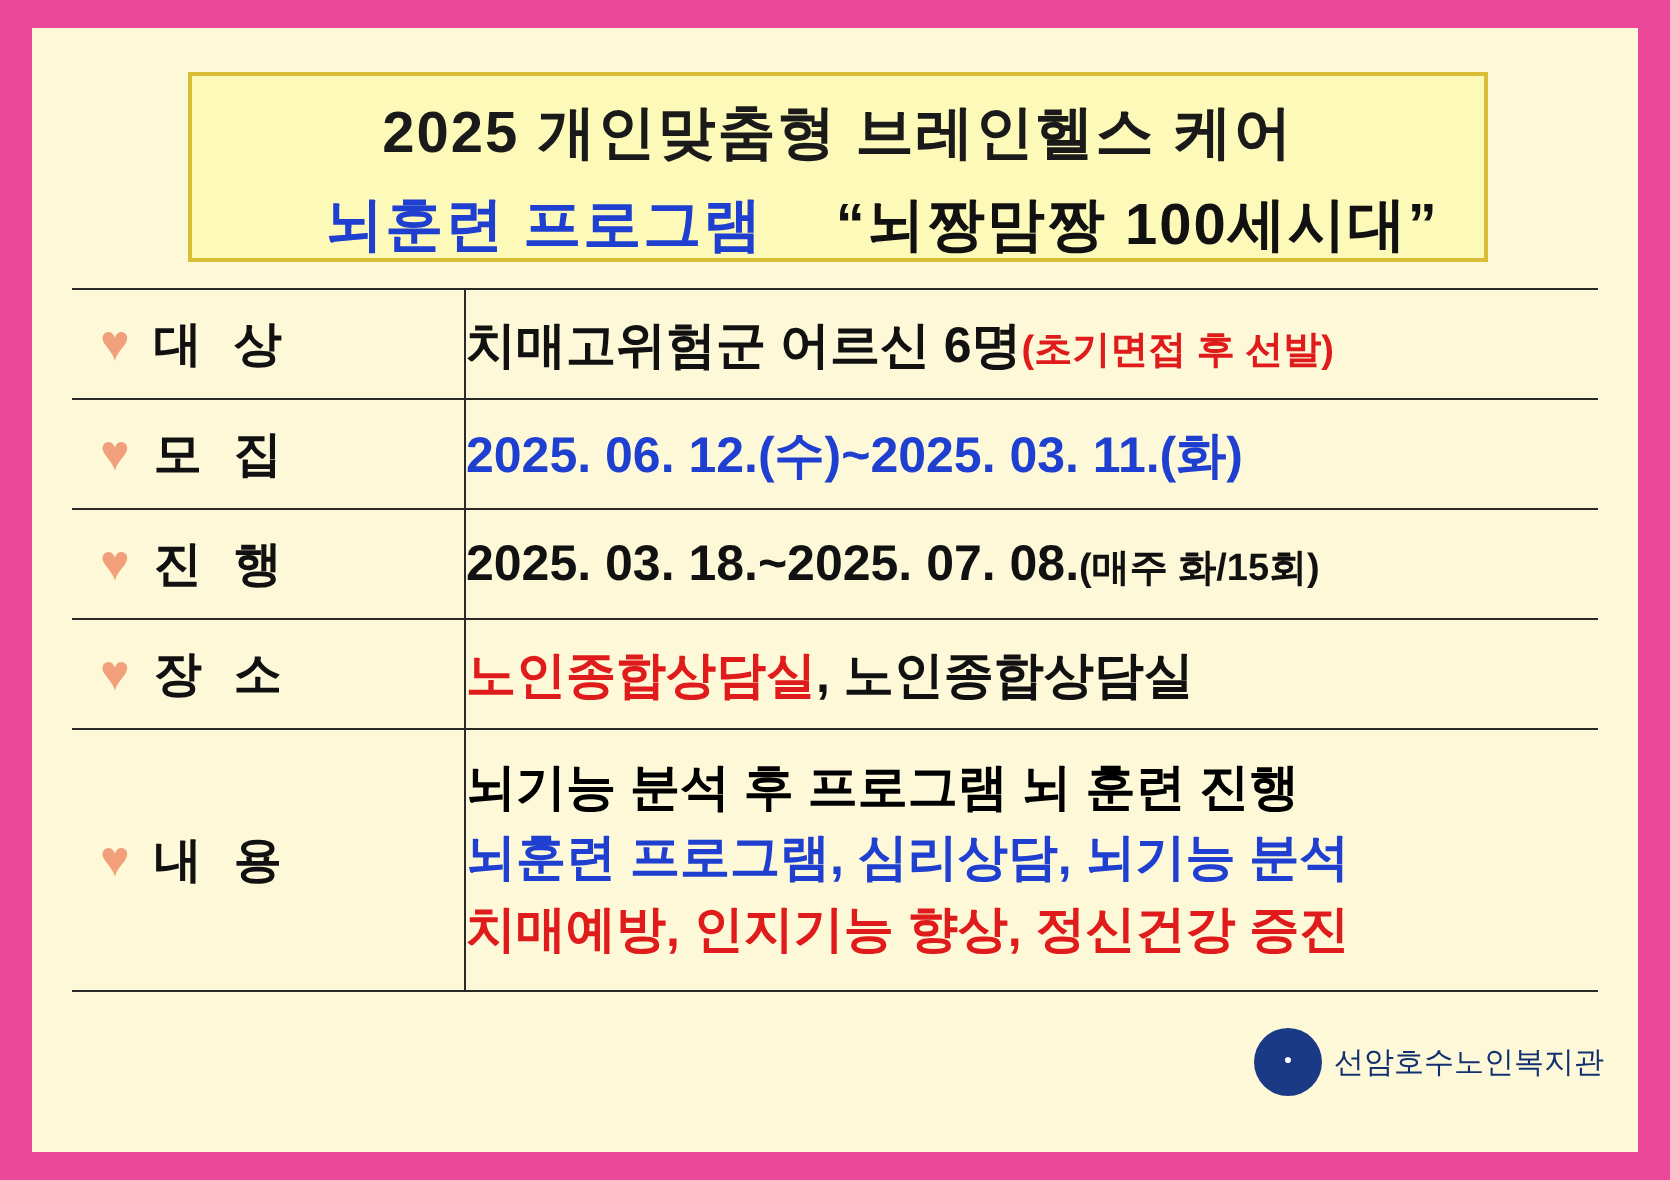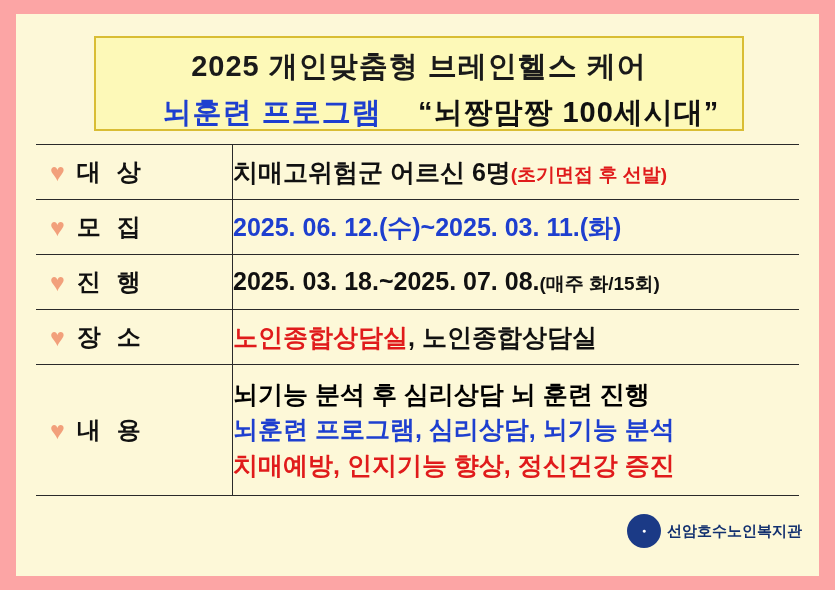--- a/index.html
+++ b/index.html
@@ -11,21 +11,21 @@
     height: 590px;
     background: #f5c842;
     font-family: "DejaVu Sans", sans-serif;
     overflow: hidden;
   }
   .poster {
     position: absolute;
     left: 0; top: 0;
     width: 835px;
     height: 590px;
-    background: #fca5a5;
+    background: #ec4899;
     box-sizing: border-box;
   }
   .inner {
     position: absolute;
     left: 16px;
     top: 14px;
     width: 803px;
     height: 562px;
     background: #fdf8d8;
     box-sizing: border-box;
@@ -158,21 +158,21 @@
     display: flex;
     align-items: center;
     justify-content: center;
     text-align: center;
     line-height: 1.1;
     margin-right: 6px;
     font-family: "Liberation Sans", sans-serif;
   }
   .logo-text {
     font-size: 15px;
-    font-weight: bold;
+    font-weight: normal;
     color: #12306f;
     font-family: "Liberation Sans", sans-serif;
   }
 </style>
 </head>
 <body>
 
 <div class="poster">
   <div class="inner">
 
@@ -236,21 +236,21 @@
       </tr>
 
       <tr class="row-content">
         <td class="lbl-cell">
           <div class="lbl-wrap">
             <span class="heart">♥</span>
             <span class="lbl-text">내용</span>
           </div>
         </td>
         <td class="content-cell">
-          <div>뇌기능 분석 후 심리상담 뇌 훈련 진행</div>
+          <div>뇌기능 분석 후 프로그램 뇌 훈련 진행</div>
           <div class="blue">뇌훈련 프로그램, 심리상담, 뇌기능 분석</div>
           <div class="red">치매예방, 인지기능 향상, 정신건강 증진</div>
         </td>
       </tr>
     </tbody>
       </table>
 
     <div class="footer">
       <div class="logo">
         <div class="logo-mark">●</div>

